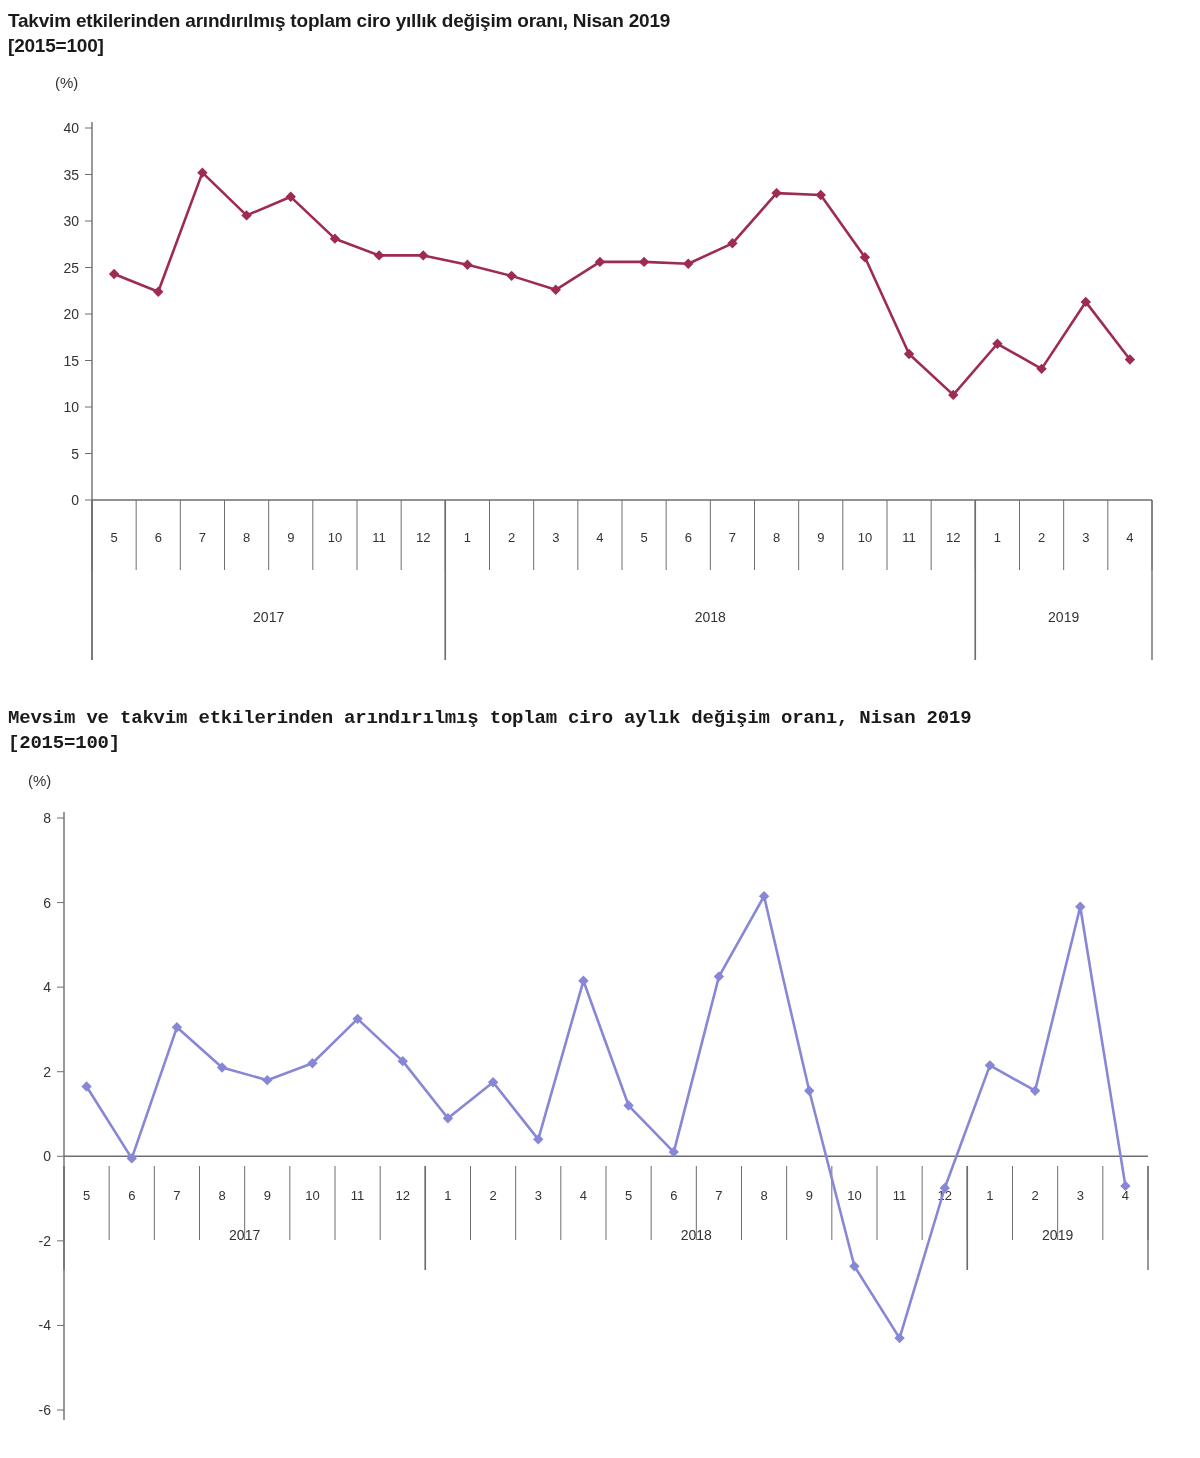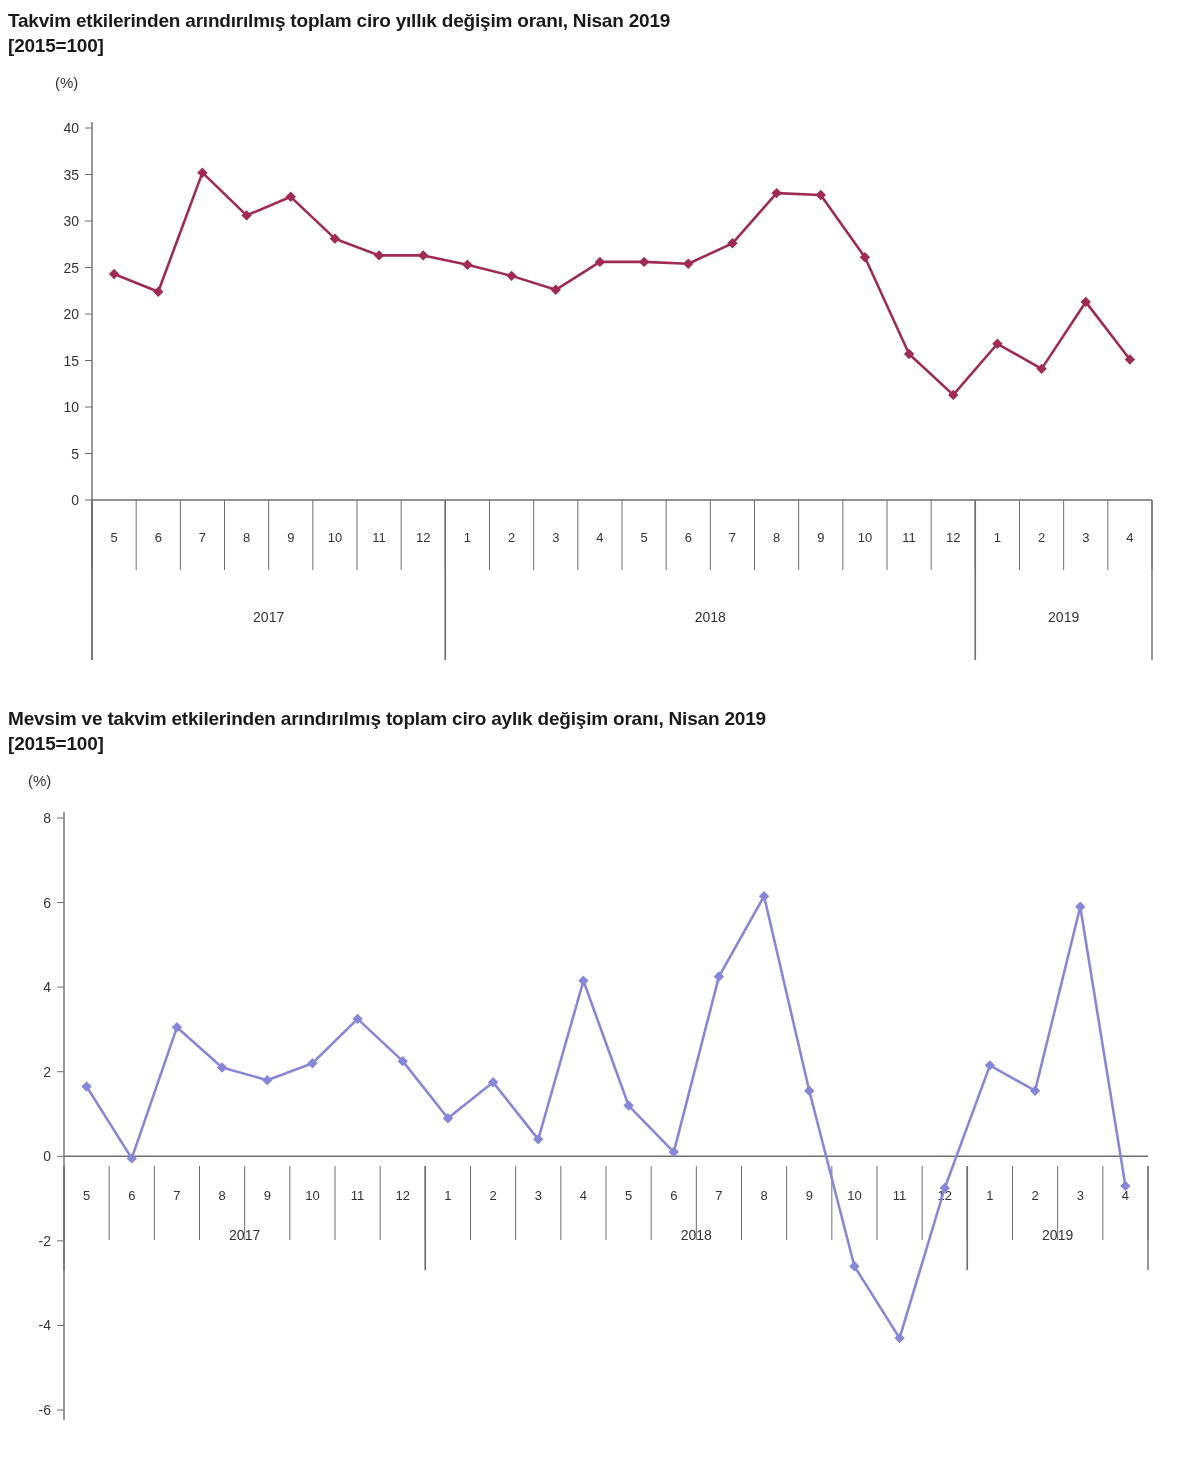--- a/index.html
+++ b/index.html
@@ -35,20 +35,21 @@
     position: absolute;
     left: 8px;
     top: 8px;
     width: 1050px;
   }
   #chart2-title {
     position: absolute;
     left: 8px;
     top: 706px;
     width: 1160px;
+    font-family: Liberation Mono, monospace;
   }
   .unit-label {
     position: absolute;
     font-size: 15px;
     color: #333;
   }
   #chart1-unit { left: 55px; top: 74px; }
   #chart2-unit { left: 28px; top: 772px; }
 
   .chart-area {

